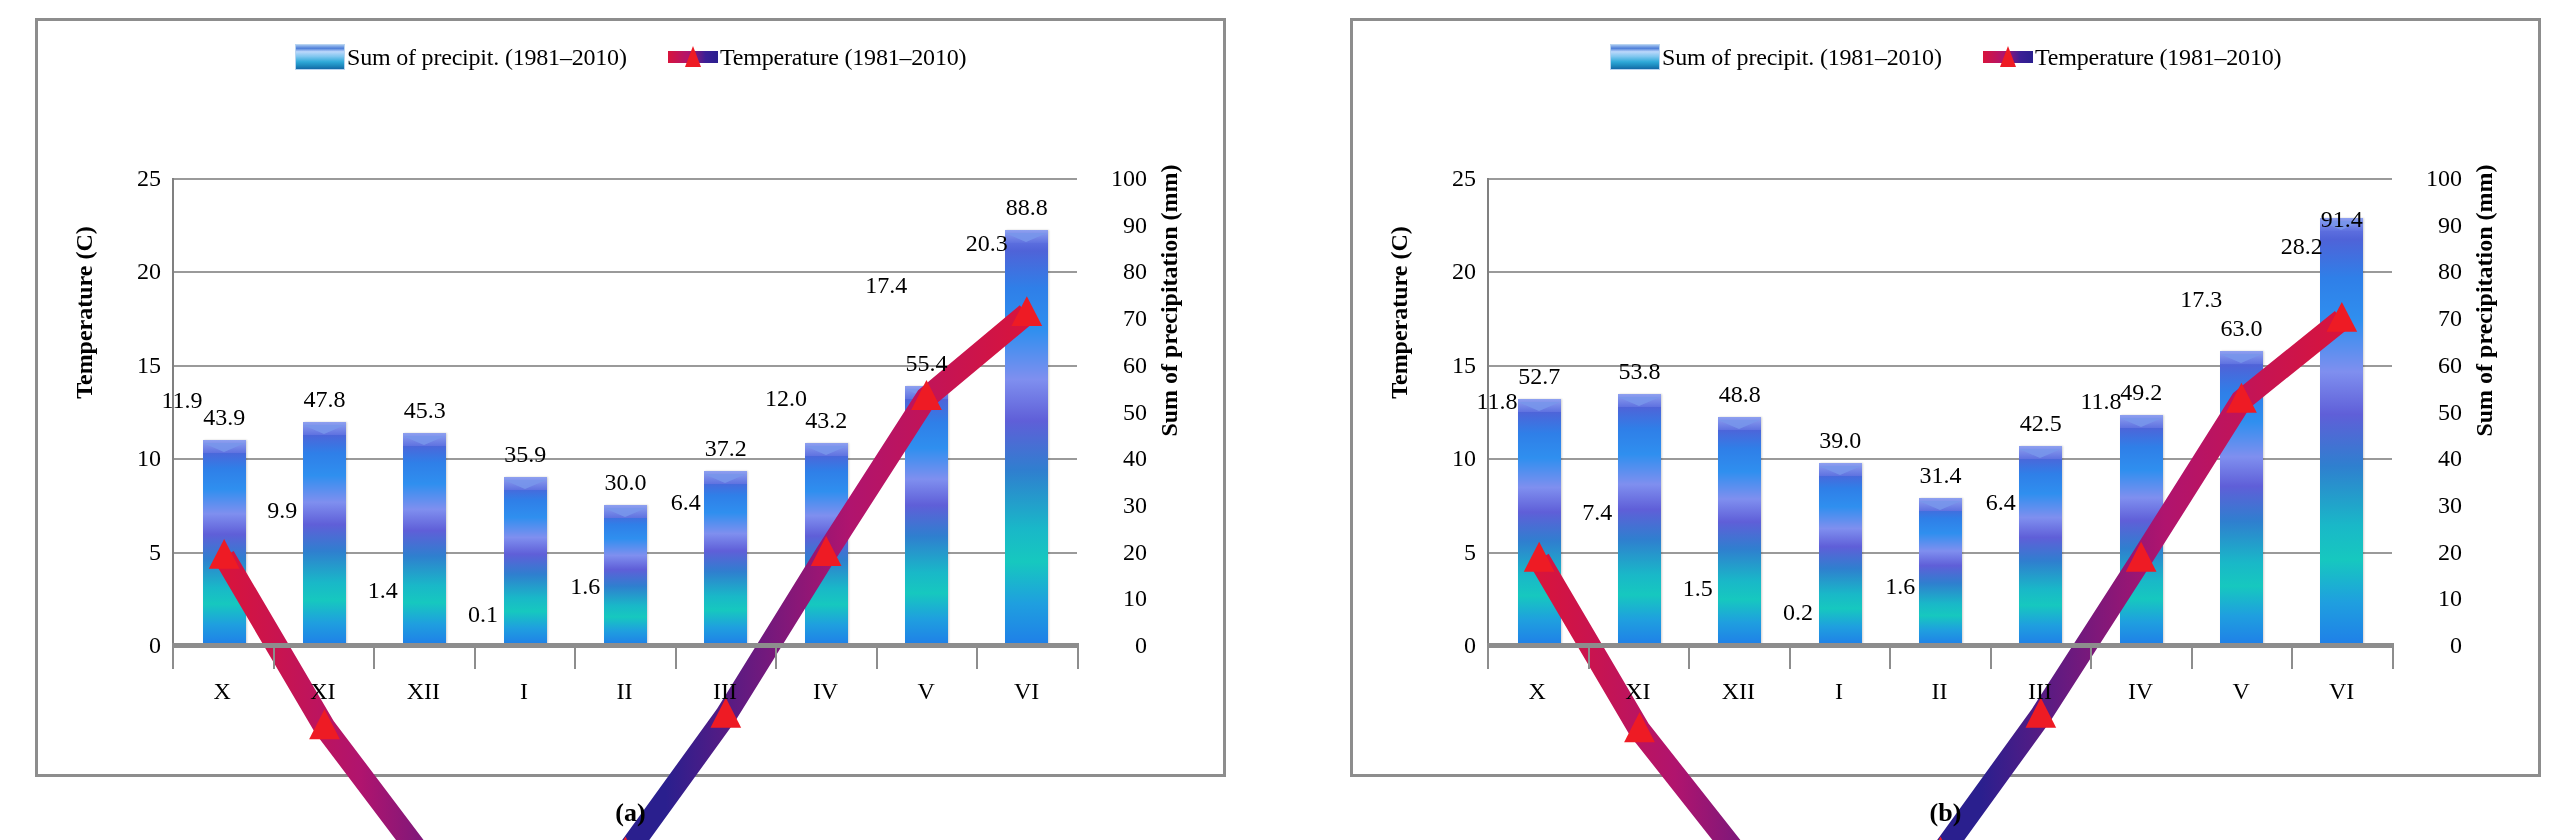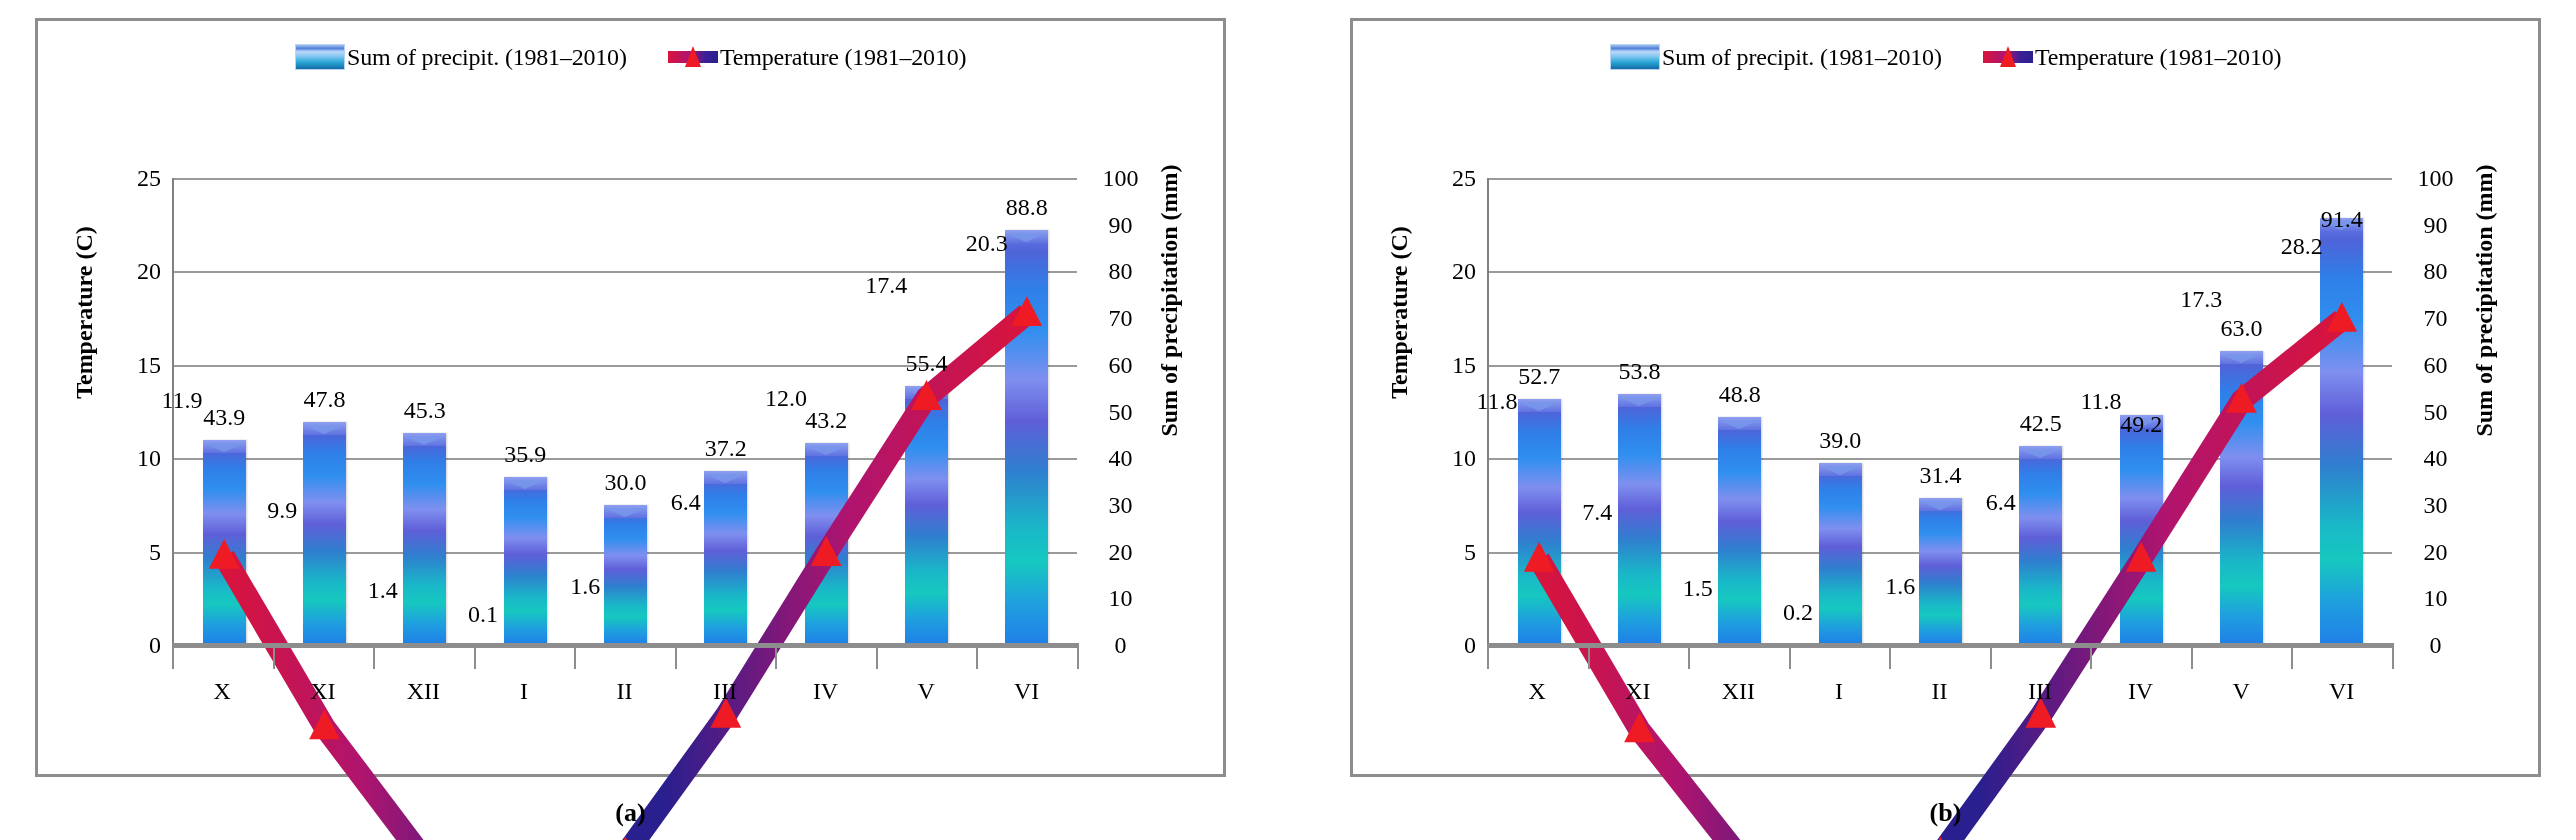--- a/index.html
+++ b/index.html
@@ -37,21 +37,21 @@
      text-align:center;font-size:24px;font-weight:bold;color:#000;}
   .ylabel-right{position:absolute;right:33px;top:163px;width:274px;height:35px;
      transform:rotate(-90deg);transform-origin:center center;margin-right:-120px;
      text-align:center;font-size:24px;font-weight:bold;color:#000;}
 
   .yticks{position:absolute;width:53px;top:58px;height:467px;}
   .yticks.left{left:70px;}
   .yticks.right{right:76px;}
   .ytick{position:absolute;right:0;font-size:24px;color:#000;transform:translateY(-50%);
          text-align:right;width:100%;white-space:nowrap;}
-  .yticks.right .ytick{text-align:center;left:0;right:auto;}
+  .yticks.right .ytick{text-align:right;left:0;right:auto;}
 
   .axes{position:absolute;left:134px;right:146px;top:58px;height:467px;
         border-left:2.3px solid #808080;box-sizing:border-box;}
   .gridline{position:absolute;left:0;right:0;height:0;border-top:2.3px solid #9a9a9a;}
   .baseline{position:absolute;left:-2.3px;right:-2.3px;bottom:-3.5px;height:0;border-top:5.3px solid #8d8d8d;}
 
   .bars{position:absolute;left:0;right:0;top:0;bottom:0;display:flex;
         flex-direction:row;align-items:flex-end;justify-content:space-around;}
   .barcell{position:relative;width:11.11%;height:100%;display:flex;
            flex-direction:column;align-items:center;justify-content:flex-end;}
@@ -346,21 +346,21 @@
               <polygon points="833.3333333333334,226.84999999999997 816.3333333333334,260 850.3333333333334,260" fill="#ee1b24"></polygon>
               <polygon points="944.4444444444445,137.24999999999994 927.4444444444445,170.39999999999995 961.4444444444445,170.39999999999995" fill="#ee1b24"></polygon>
             </svg>
           <div class="label-layer">
               <div class="bar-label" style="left: 5.55556%; top: 185px;">52.7</div>
               <div class="bar-label" style="left: 16.6667%; top: 180px;">53.8</div>
               <div class="bar-label" style="left: 27.7778%; top: 203px;">48.8</div>
               <div class="bar-label" style="left: 38.8889%; top: 249px;">39.0</div>
               <div class="bar-label" style="left: 50%; top: 284px;">31.4</div>
               <div class="bar-label" style="left: 61.1111%; top: 232px;">42.5</div>
-              <div class="bar-label" style="left: 72.2222%; top: 201px; margin-top: 32px;">49.2</div>
+              <div class="bar-label" style="left: 72.2222%; top: 201px;">49.2</div>
               <div class="bar-label" style="left: 83.3333%; top: 137px;">63.0</div>
               <div class="bar-label" style="left: 94.4444%; top: 4px; margin-top: 24px;">91.4</div>
               <div class="temp-label" style="left: 0.888889%; top: 210px;">11.8</div>
               <div class="temp-label" style="left: 12%; top: 321px;">7.4</div>
               <div class="temp-label" style="left: 23.1111%; top: 397px;">1.5</div>
               <div class="temp-label" style="left: 34.2222%; top: 421px;">0.2</div>
               <div class="temp-label" style="left: 45.5556%; top: 395px;">1.6</div>
               <div class="temp-label" style="left: 56.6667%; top: 311px;">6.4</div>
               <div class="temp-label" style="left: 67.7778%; top: 210px;">11.8</div>
               <div class="temp-label" style="left: 78.8889%; top: 108px;">17.3</div>

